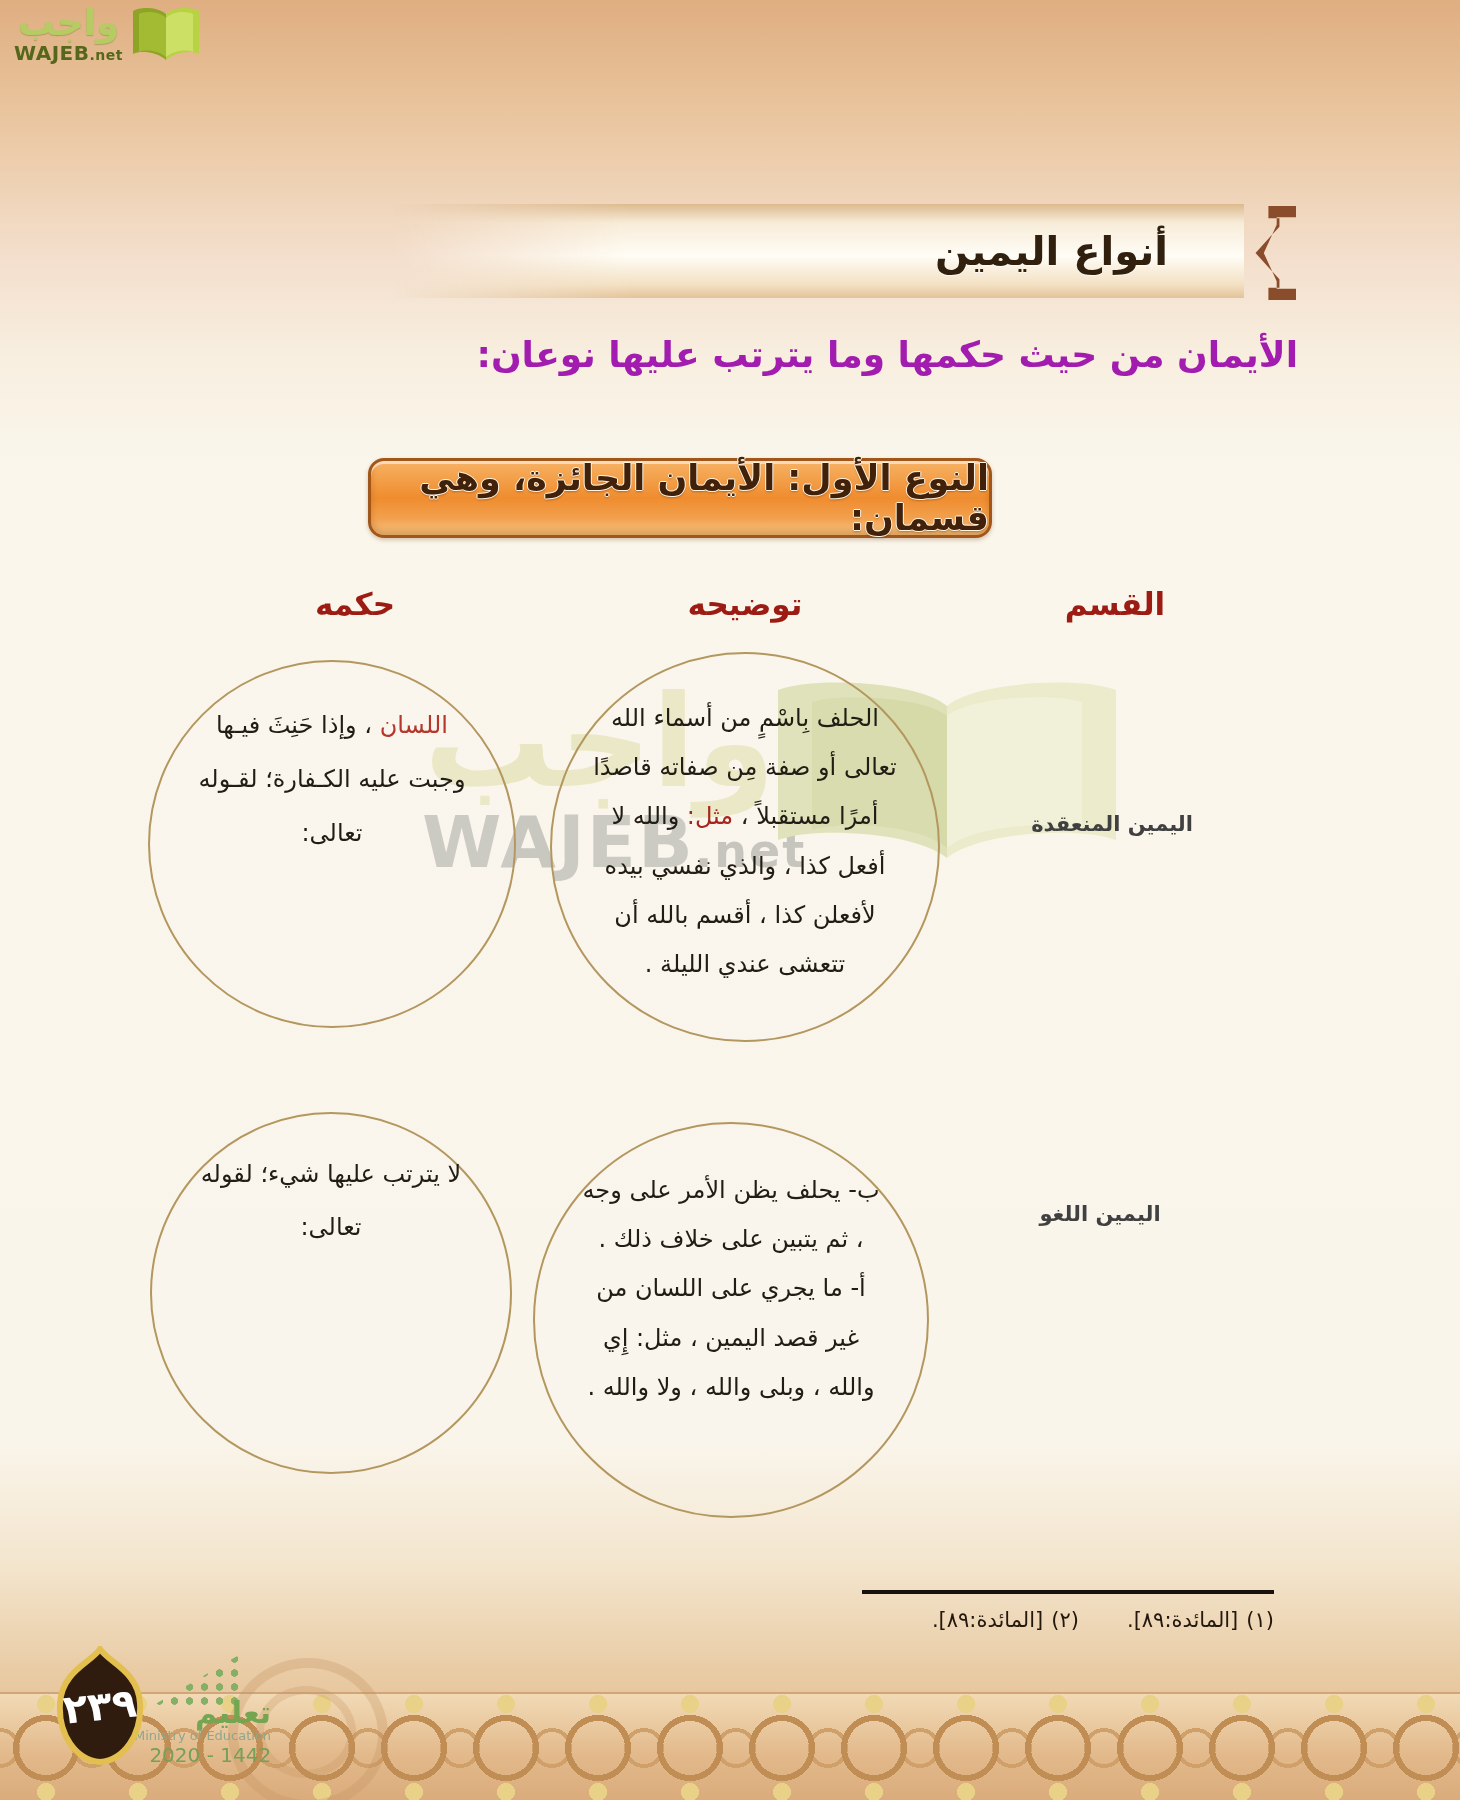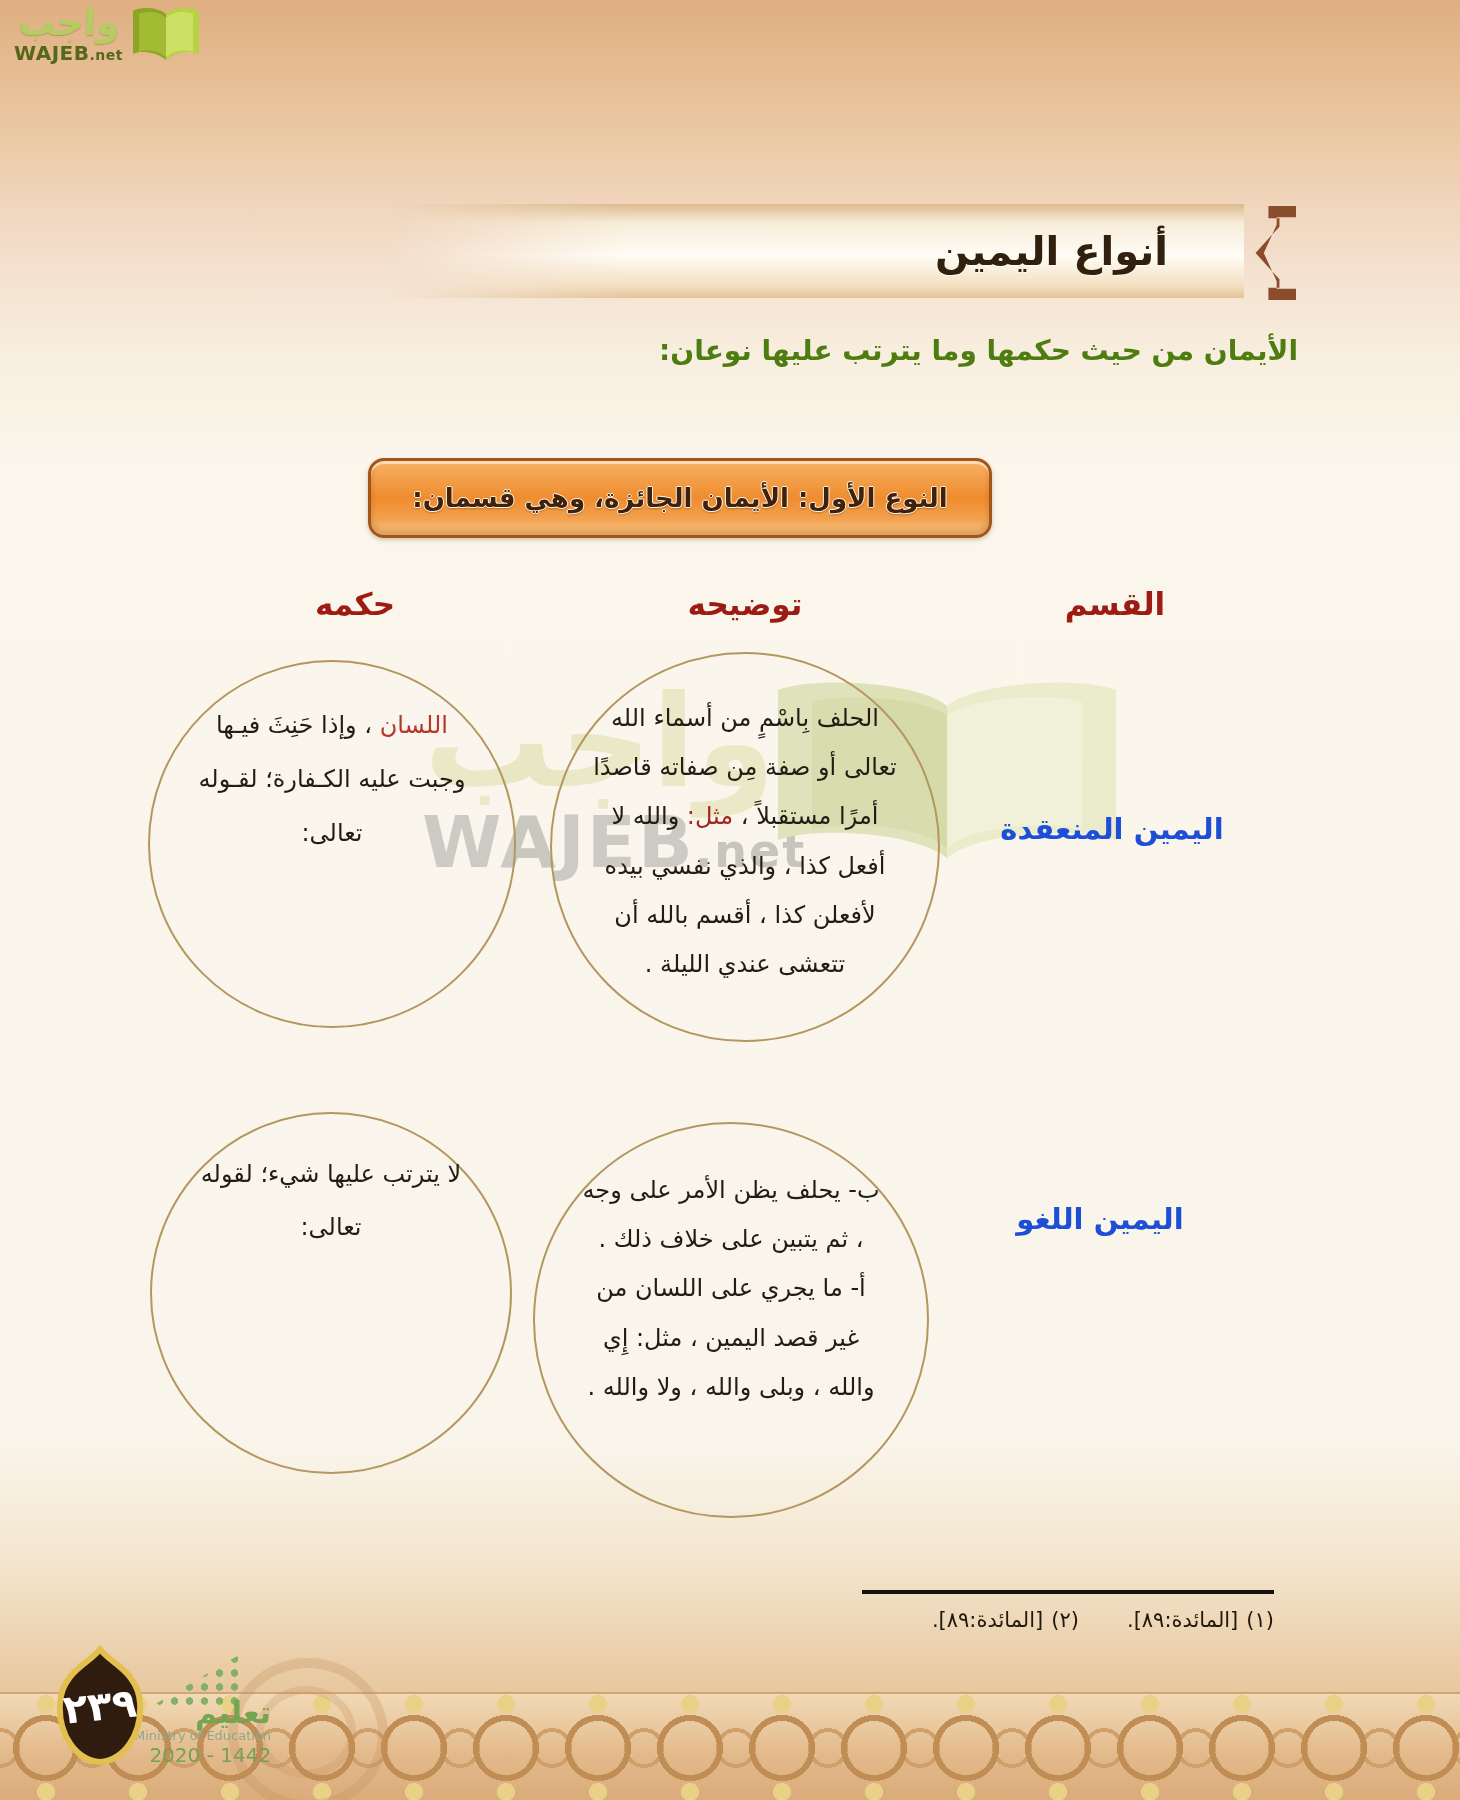--- a/index.html
+++ b/index.html
@@ -31,32 +31,32 @@
     position:absolute;right:76px;top:50%;transform:translateY(-50%);
     font-size:40px;font-weight:bold;color:#31200e;direction:rtl;
     text-shadow:0 1px 0 rgba(255,255,255,.7);
   }
   .header-bracket{
     left:1250px;top:206px;width:46px;height:94px;background:#8a4d2c;
     clip-path:polygon(100% 0,40% 0,40% 13%,64% 13%,64% 22%,12% 50%,64% 78%,64% 87%,40% 87%,40% 100%,100% 100%,100% 88%,58% 88%,58% 80%,30% 50%,58% 20%,58% 12%,100% 12%);
   }
 
   
-  .intro{right:162px;top:334px;direction:rtl;font-size:28px;font-weight:bold;color:#4d7c0f;}
+  .intro{right:162px;top:334px;direction:rtl;font-size:36px;font-weight:bold;color:#a21caf;}
 
   
   .section-banner{
     left:368px;top:458px;width:618px;height:74px;border-radius:16px;
     border:3px solid #a2561a;
     background:linear-gradient(180deg,#f7b264 0%,#ef8c2f 50%,#f2a14e 78%,#f9c787 100%);
     box-shadow:inset 0 3px 0 rgba(255,255,255,.55), inset 0 -4px 6px rgba(150,80,10,.35), 0 2px 4px rgba(120,70,20,.3);
     display:flex;align-items:center;justify-content:center;
   }
   .section-banner span{
-    direction:rtl;font-size:26px;font-weight:bold;color:#42210a;
+    direction:rtl;font-size:35px;font-weight:bold;color:#42210a;
     text-shadow:-1px 0 0 #fff4e2,1px 0 0 #fff4e2,0 -1px 0 #fff4e2,0 1px 0 #fff4e2,0 2px 2px rgba(110,60,10,.4);
   }
 
   
   .colhead{transform:translateX(-50%);font-size:31px;font-weight:bold;color:#9c1b12;direction:rtl;}
 
   
   .circle{
     border:2px solid #b3975e;border-radius:50%;
     display:flex;align-items:flex-start;justify-content:center;text-align:center;
@@ -68,21 +68,21 @@
   .verse{color:#2a5c39;font-weight:bold;font-size:22px;}
   .ref{color:#2a5c39;font-size:16px;vertical-align:super;}
   .c-row1-exp{left:550px;top:652px;width:390px;height:390px;padding:40px;box-sizing:border-box;}
   .c-row1-rule{left:148px;top:660px;width:368px;height:368px;padding:36px;box-sizing:border-box;}
   .c-row2-exp{left:533px;top:1122px;width:396px;height:396px;padding:42px;box-sizing:border-box;}
   .c-row2-rule{left:150px;top:1112px;width:362px;height:362px;padding:34px;box-sizing:border-box;}
   .c-row1-rule .inner{line-height:2.25;}
   .c-row2-rule .inner{line-height:2.2;}
 
   
-  .catlabel{transform:translateX(-50%);font-size:29px;font-weight:bold;color:#1d4ed8;direction:rtl;white-space:nowrap;z-index:2;}
+  .catlabel{transform:translateX(-50%);font-size:21px;font-weight:bold;color:#404040;direction:rtl;white-space:nowrap;z-index:2;}
 
   
   .watermark{left:418px;top:672px;width:724px;height:215px;opacity:.5;z-index:1;pointer-events:none;}
   .wm-ar{position:absolute;left:6px;top:6px;font-size:128px;font-weight:bold;color:#d9da9c;line-height:1;}
   .wm-en{position:absolute;left:4px;top:128px;font-size:72px;font-weight:bold;color:#999c96;letter-spacing:2px;}
   .wm-en .suf{font-size:46px;color:#8d9089;}
   .wm-book{position:absolute;right:0;top:0;}
 
   
   .fn-line{left:862px;top:1590px;width:412px;height:4px;background:#17120c;}

